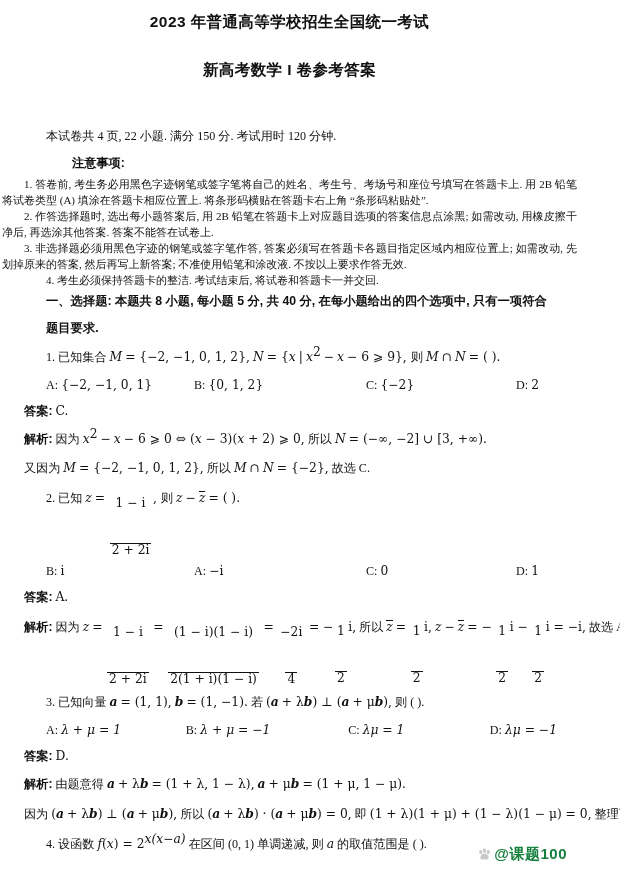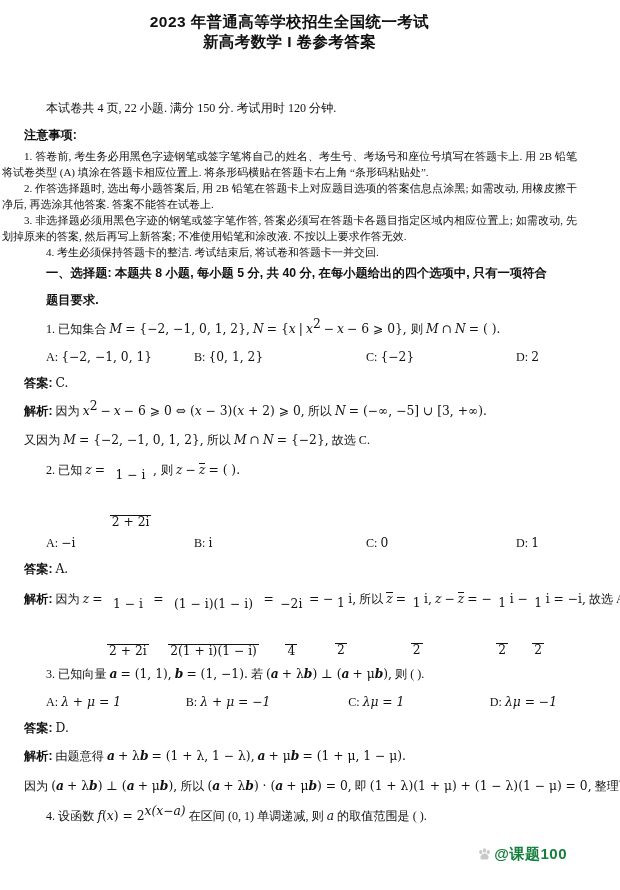--- a/index.html
+++ b/index.html
@@ -34,39 +34,41 @@
     letter-spacing: 0.4px;
     line-height: 20px;
   }
   .doc-subtitle {
     text-align: center;
     font-family: "Liberation Sans", "DejaVu Sans", sans-serif;
     font-weight: bold;
     font-size: 15.5px;
     letter-spacing: 0.4px;
     line-height: 20px;
+    margin-top: 28px;
   }
 
   
   .content {
     margin-top: 44px;
     padding: 0 22px 0 24px;
   }
   .line {
     font-size: 12.1px;
     line-height: 25.5px;
     text-align: justify;
     white-space: nowrap;
   }
   .indent { padding-left: 22px; }
   .notice {
     font-family: "Liberation Sans", "DejaVu Sans", sans-serif;
     font-weight: bold;
     font-size: 12.2px;
     line-height: 26px;
+    margin-left: 48px;
   }
   .section-head {
     font-family: "Liberation Sans", "DejaVu Sans", sans-serif;
     font-weight: bold;
     font-size: 12.3px;
     line-height: 27px;
     padding-left: 22px;
   }
   .label {
     font-family: "Liberation Sans", "DejaVu Sans", sans-serif;
@@ -185,21 +187,21 @@
     <div class="instr">4. 考生必须保持答题卡的整洁. 考试结束后, 将试卷和答题卡一并交回.</div>
 
     <div class="section-head">一、选择题: 本题共 8 小题, 每小题 5 分, 共 40 分, 在每小题给出的四个选项中, 只有一项符合题目要求.</div>
 
     <div class="qline">
       <span>1.</span>
       <span>已知集合</span>
       <span class="m">M</span> <span class="mr">= {−2, −1, 0, 1, 2},</span>
       <span class="m">N</span> <span class="mr">= {</span><span class="m">x</span> <span class="mr">|</span>
       <span class="m">x</span><sup class="mr">2</sup> <span class="mr">−</span> <span class="m">x</span>
-      <span class="mr">− 6 ⩾ 0}, 则</span>
+      <span class="mr">− 6 ⩾ 9}, 则</span>
       <span class="m">M</span> <span class="mr">∩</span> <span class="m">N</span> <span class="mr">= (   ).</span>
     </div>
 
     <div class="opts">
       <div class="opt">
         <span class="opt-key">A:</span>
         <span class="mr">{−2, −1, 0, 1}</span>
       </div>
       <div class="opt">
         <span class="opt-key">B:</span>
@@ -219,21 +221,21 @@
       <span class="label">答案:</span>
       <span class="mr">C.</span>
     </div>
 
     <div class="sol-line">
       <span class="label">解析:</span>
       <span>因为</span>
       <span class="m">x</span><sup class="mr">2</sup> <span class="mr">−</span> <span class="m">x</span>
       <span class="mr">− 6 ⩾ 0 ⇔ (</span><span class="m">x</span><span class="mr"> − 3)(</span><span class="m">x</span><span class="mr"> + 2) ⩾ 0,</span>
       <span>所以</span>
-      <span class="m">N</span> <span class="mr">= (−∞, −5] ∪ [3, +∞).</span>
+      <span class="m">N</span> <span class="mr">= (−∞, −2] ∪ [3, +∞).</span>
     </div>
 
     <div class="sol-cont">
       <span>又因为</span>
       <span class="m">M</span> <span class="mr">= {−2, −1, 0, 1, 2},</span>
       <span>所以</span>
       <span class="m">M</span> <span class="mr">∩</span> <span class="m">N</span> <span class="mr">= {−2},</span>
       <span>故选 C.</span>
     </div>
 
@@ -243,26 +245,26 @@
       <span class="m">z</span> <span class="mr">=</span>
       <span class="frac">
         <span class="num mr">1 − i</span>
         <span class="den mr">2 + 2i</span>
       </span><span class="mr">, 则</span>
       <span class="m">z</span> <span class="mr">−</span> <span class="ovl m">z</span> <span class="mr">= (   ).</span>
     </div>
 
     <div class="opts">
       <div class="opt">
+        <span class="opt-key">B:</span>
+        <span class="mr">i</span>
+      </div>
+      <div class="opt">
         <span class="opt-key">A:</span>
         <span class="mr">−i</span>
-      </div>
-      <div class="opt">
-        <span class="opt-key">B:</span>
-        <span class="mr">i</span>
       </div>
       <div class="opt">
         <span class="opt-key">C:</span>
         <span class="mr">0</span>
       </div>
       <div class="opt">
         <span class="opt-key">D:</span>
         <span class="mr">1</span>
       </div>
     </div>

